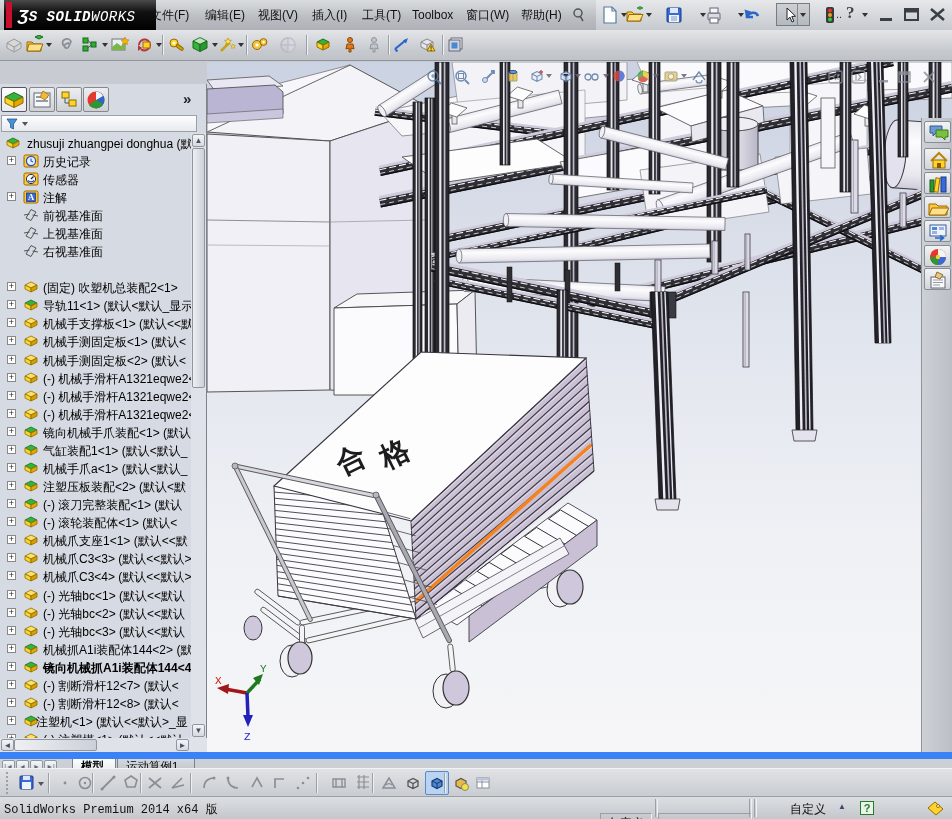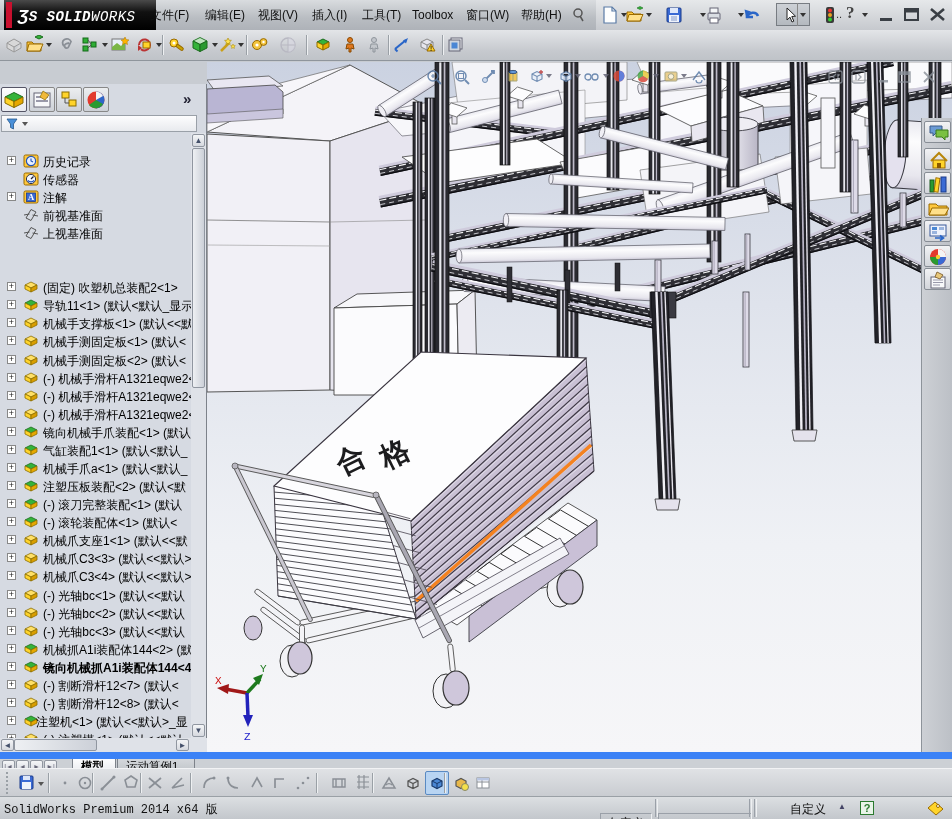--- a/index.html
+++ b/index.html
@@ -731,20 +731,28 @@
         </svg>
       </div>
       <span class="abs" style="left:183px;top:6px;font-size:15px;color:#223;font-weight:bold">»</span>
       <div id="filterbar">
         <svg style="position:absolute;left:3px;top:1px" width="14" height="14" viewBox="0 0 14 14">
           <path d="M2 2 L12 2 L8.5 7 L8.5 12 L5.5 10.5 L5.5 7 Z" fill="#4a90d9" stroke="#26588e" stroke-width=".8"></path>
         </svg>
         <div class="dd" style="left:20px;top:6px;border-top-color:#555"></div>
       </div>
       <div id="tree">
+        <div class="trow" style="top:0.5px">
+          <svg style="position:absolute;left:5px;top:1px" width="16" height="15" viewBox="0 0 16 15">
+            <path d="M2 6 L8 3 L14 6 L8 9 Z" fill="#35b33a" stroke="#1a6b1d" stroke-width=".8"></path>
+            <path d="M2 6 L2 10 L8 13 L8 9 Z" fill="#ffd42a" stroke="#8a6d00" stroke-width=".8"></path>
+            <path d="M14 6 L14 10 L8 13 L8 9 Z" fill="#e6a800" stroke="#8a6d00" stroke-width=".8"></path>
+          </svg>
+          <span class="tx" style="left:27px;font-weight:normal">zhusuji zhuangpei donghua  (默</span>
+        </div>
 <div class="trow" style="top:18.6px">
           <div class="plus">+</div>
           <svg style="position:absolute;left:23px;top:1px" width="16" height="15" viewBox="0 0 16 15">
             <rect x="1" y="2" width="14" height="12" rx="1.5" fill="#ffc83d" stroke="#9a6b00" stroke-width="1"></rect>
             <circle cx="8" cy="8" r="4.6" fill="#e8f0ff" stroke="#2255bb" stroke-width="1.2"></circle>
             <path d="M8 5.5 L8 8 L10 9" stroke="#2255bb" stroke-width="1.1" fill="none"></path>
           </svg>
           <span class="tx" style="left:43px;font-weight:normal">历史记录</span>
         </div>
 <div class="trow" style="top:36.7px">
@@ -771,20 +779,27 @@
             <path d="M1 8 L6.5 7 M9.5 8 L15 9" stroke="#555" stroke-width="1"></path>
           </svg>
           <span class="tx" style="left:43px;font-weight:normal">前视基准面</span>
         </div>
 <div class="trow" style="top:90.9px">
           <svg style="position:absolute;left:23px;top:1px" width="16" height="15" viewBox="0 0 16 15">
             <path d="M3 11 L8 2.5 L13 5 L8 13.5 Z" fill="none" stroke="#555" stroke-width="1"></path>
             <path d="M1 8 L6.5 7 M9.5 8 L15 9" stroke="#555" stroke-width="1"></path>
           </svg>
           <span class="tx" style="left:43px;font-weight:normal">上视基准面</span>
+        </div>
+<div class="trow" style="top:109.0px">
+          <svg style="position:absolute;left:23px;top:1px" width="16" height="15" viewBox="0 0 16 15">
+            <path d="M3 11 L8 2.5 L13 5 L8 13.5 Z" fill="none" stroke="#555" stroke-width="1"></path>
+            <path d="M1 8 L6.5 7 M9.5 8 L15 9" stroke="#555" stroke-width="1"></path>
+          </svg>
+          <span class="tx" style="left:43px;font-weight:normal">右视基准面</span>
         </div>
 <div class="trow" style="top:145.1px">
           <div class="plus">+</div>
           <svg style="position:absolute;left:23px;top:1px" width="16" height="15" viewBox="0 0 16 15">
             <path d="M2 6 L8 3 L14 6 L8 9 Z" fill="#ffe066" stroke="#8a6d00" stroke-width=".8"></path>
             <path d="M2 6 L2 10 L8 13 L8 9 Z" fill="#ffd42a" stroke="#8a6d00" stroke-width=".8"></path>
             <path d="M14 6 L14 10 L8 13 L8 9 Z" fill="#d99e00" stroke="#8a6d00" stroke-width=".8"></path>
           </svg>
           <span class="tx" style="left:43px;font-weight:normal">(固定) 吹塑机总装配2&lt;1&gt;</span>
         </div>

